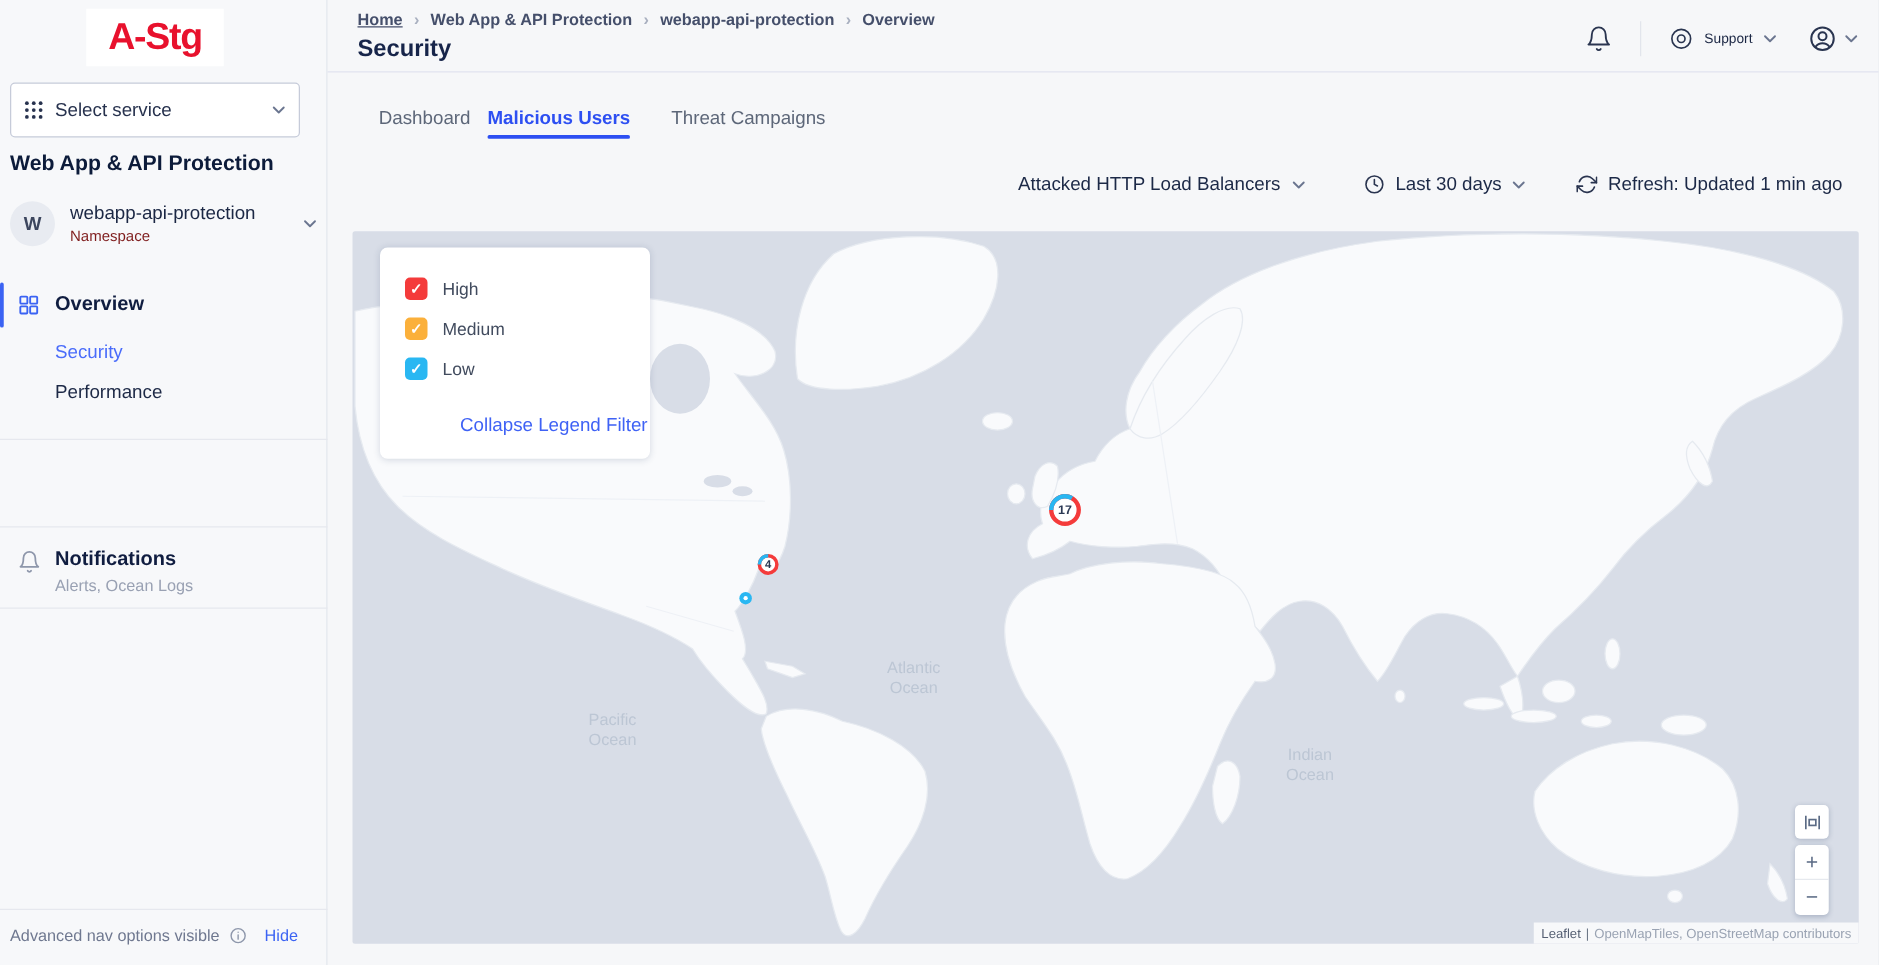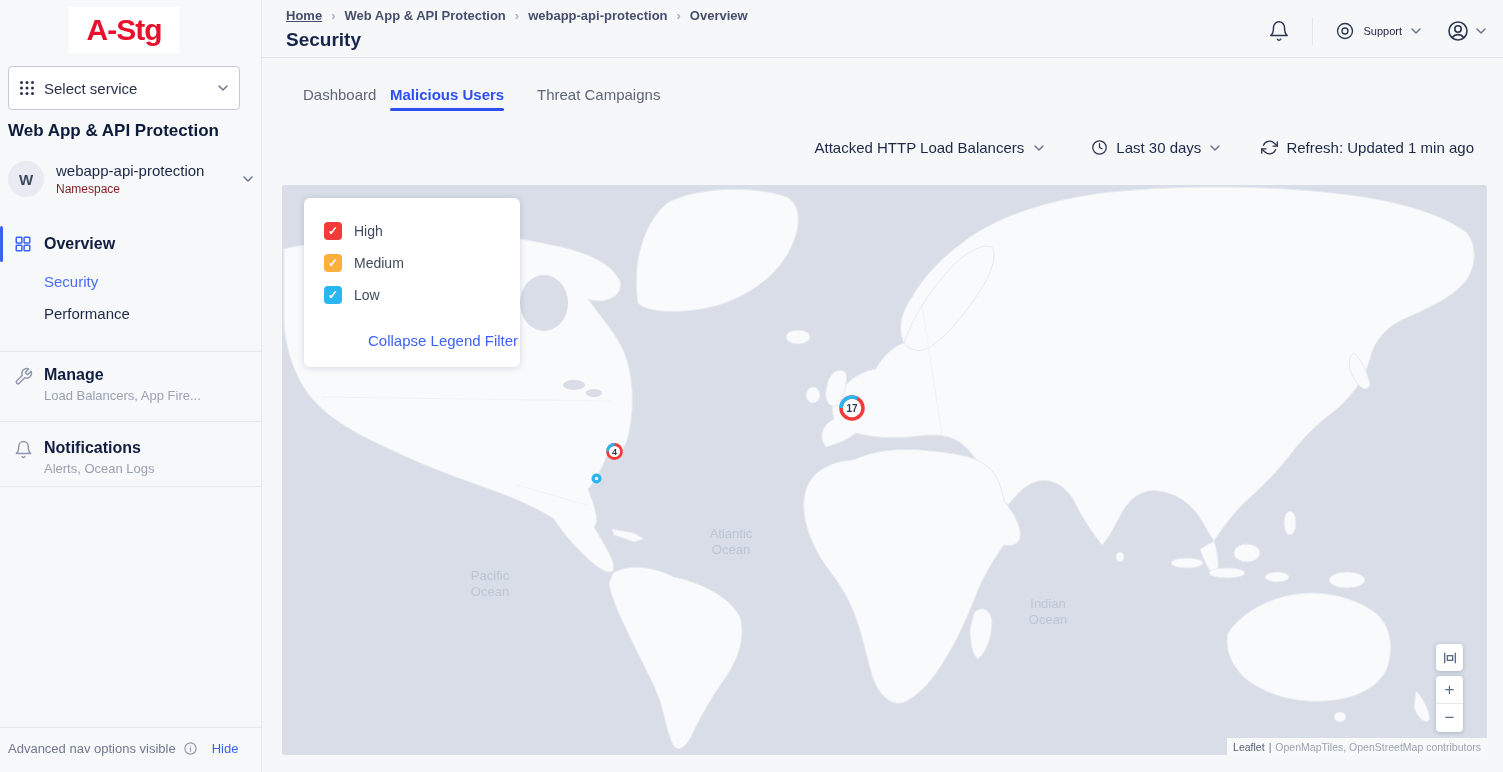--- a/index.html
+++ b/index.html
@@ -132,29 +132,20 @@
       </svg>
     </span>
     <span class="txt">Overview</span>
   </div>
 
   <div class="sub-link" style="top:273px; color:#4a6cfa;">Security</div>
   <div class="sub-link" style="top:305px; color:#1d2946;">Performance</div>
 
   <div class="divider" style="top:351px;"></div>
 
-  <div class="section" style="top:366px;">
-    <span class="sec-icon">
-      <svg class="icon" width="19" height="19" viewBox="0 0 24 24">
-          <path d="M14.7 6.3a1 1 0 0 0 0 1.4l1.6 1.6a1 1 0 0 0 1.4 0l3.77-3.77a6 6 0 0 1-7.94 7.94l-6.91 6.91a2.12 2.12 0 0 1-3-3l6.91-6.91a6 6 0 0 1 7.94-7.94l-3.76 3.76z" fill="none" stroke="#8e97ab" stroke-width="1.8" stroke-linecap="round" stroke-linejoin="round"></path>
-        </svg>
-    </span>
-    <div class="title">Manage</div>
-    <div class="subtitle">Load Balancers, App Fire...</div>
-  </div>
 
   <div class="divider" style="top:421px;"></div>
 
   <div class="section" style="top:439px;">
     <span class="sec-icon">
       <svg class="icon" width="19" height="19" viewBox="0 0 24 24">
           <g fill="none" stroke="#8e97ab" stroke-width="1.8" stroke-linecap="round" stroke-linejoin="round">
             <path d="M18 8A6 6 0 0 0 6 8c0 7-3 9-3 9h18s-3-2-3-9"></path>
             <path d="M13.73 21a2 2 0 0 1-3.46 0"></path>
           </g>

